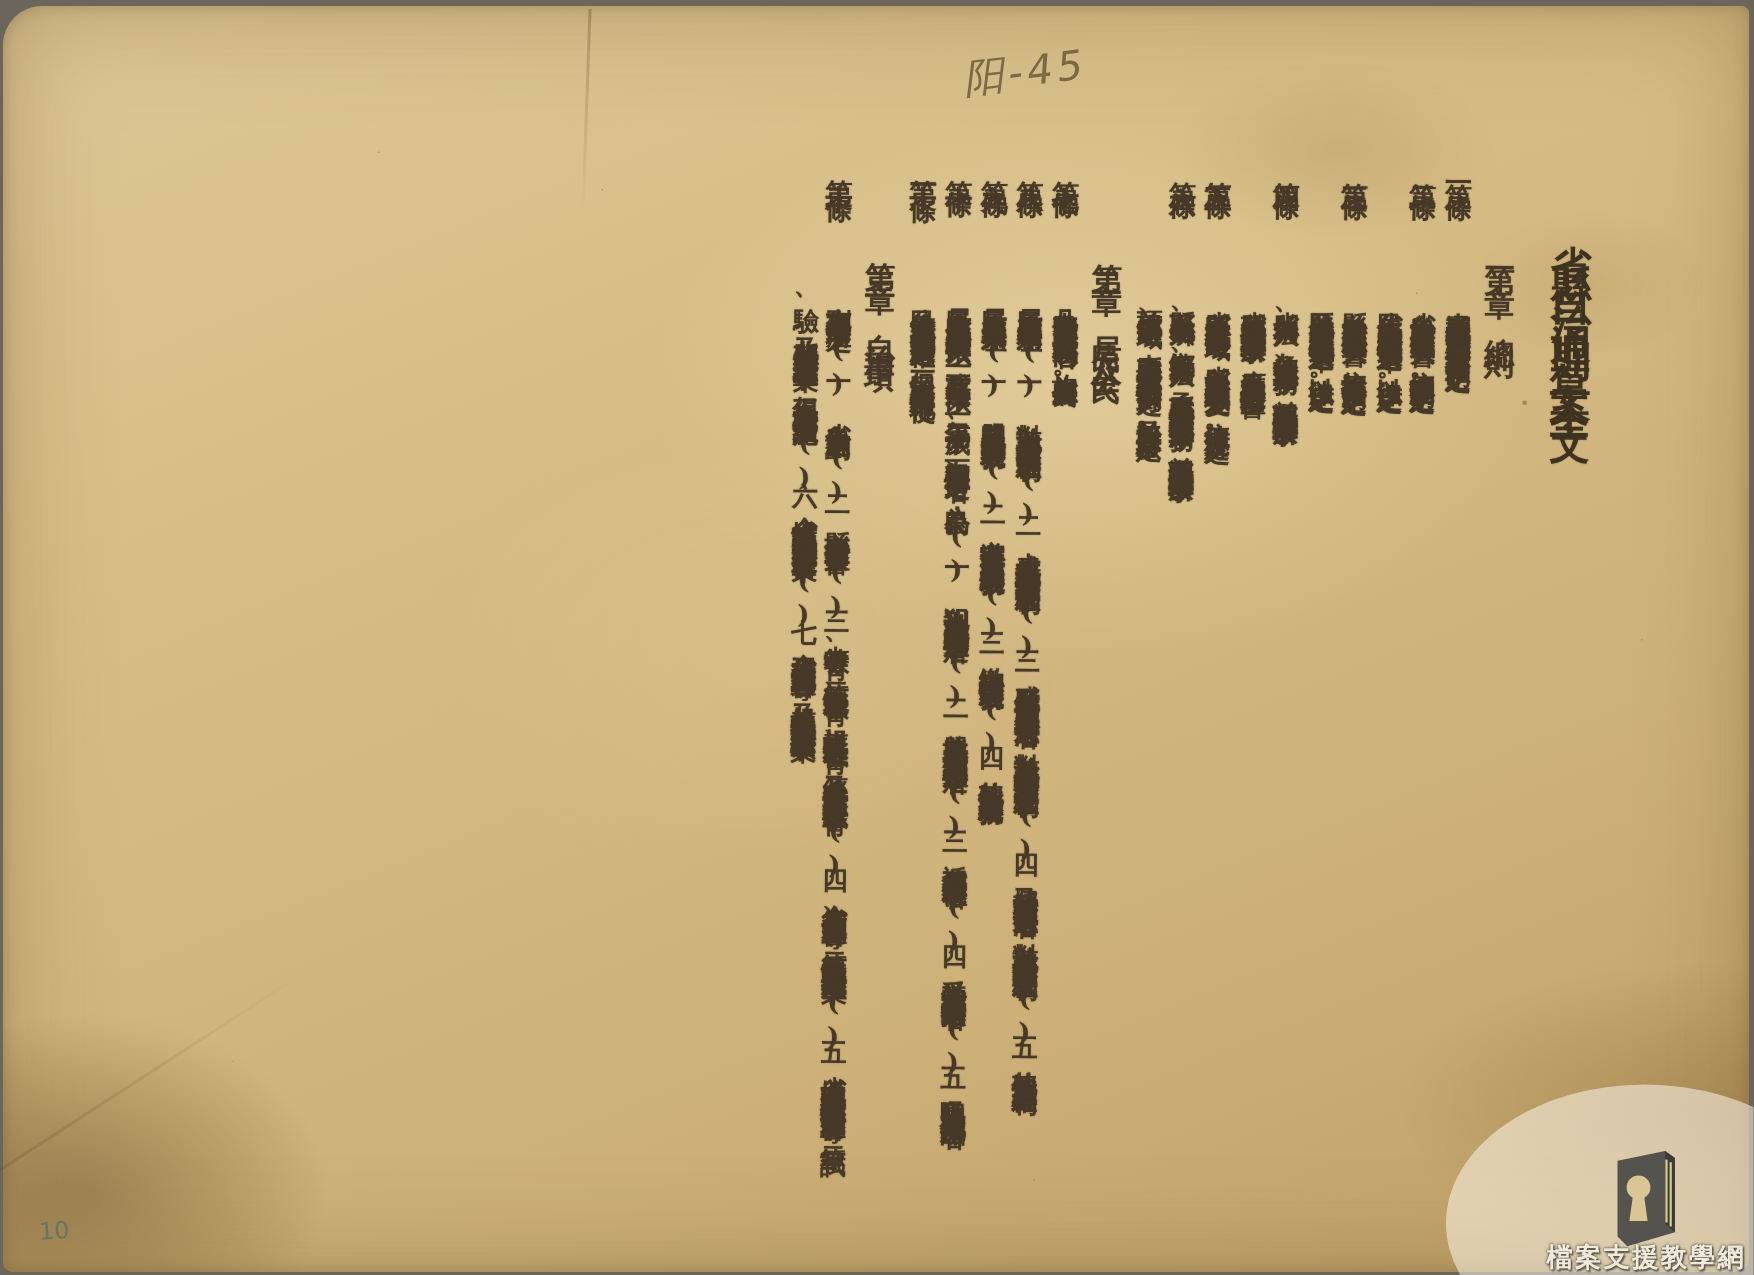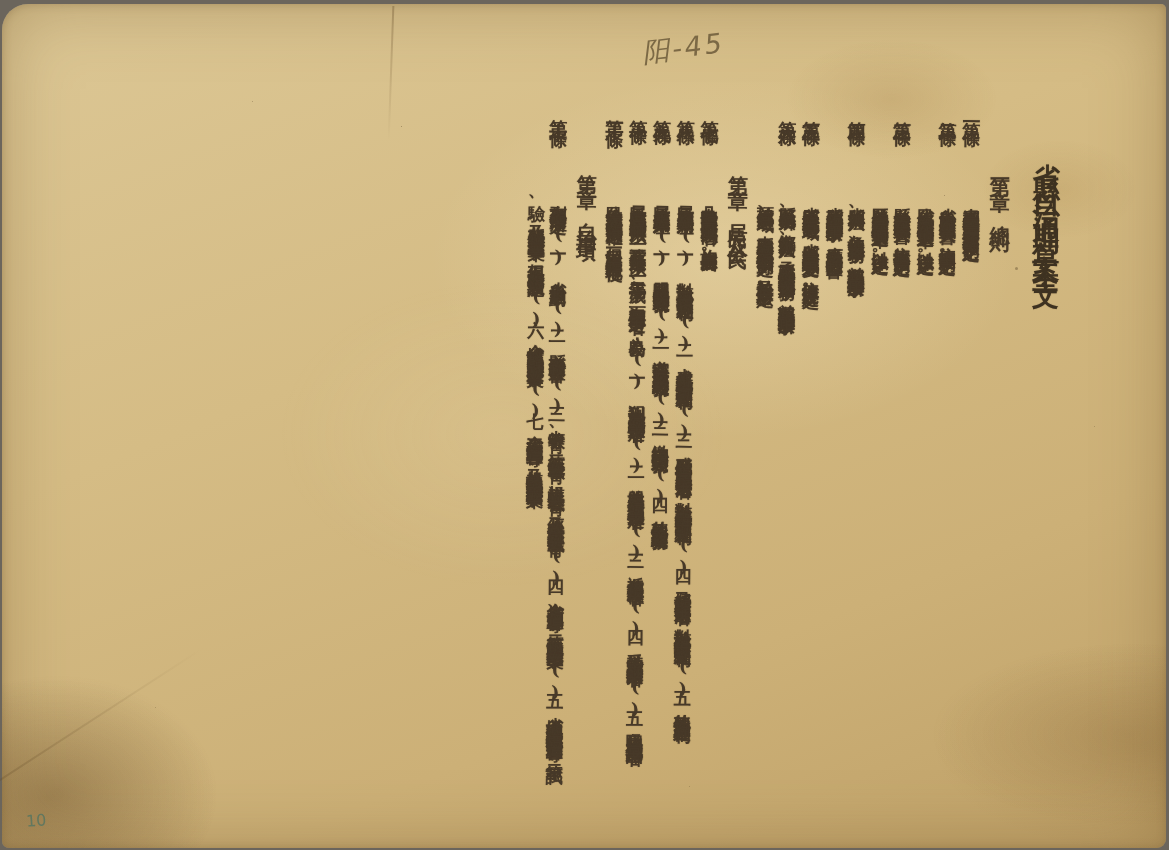--- a/index.html
+++ b/index.html
@@ -170,13 +170,25 @@
     <div class="chapter">第三章　自治事項</div>
 
     <div class="article">
       <div class="article-no">第十二條</div>
       <div class="article-body">左列事項由省辦理之：(一)省自治之規劃；(二)縣市自治指導與監督；(三)中等教育、示範性之基本教育、規模較大之社會教育、及經中央政府核准之專科以上教育；(四)全省衛生之規劃督導、示範性及規模較大之衛生事業；(五)省境內交通水利農林漁牧等事項之規劃督導、示範試驗、及非縣所能舉辦之上述各種事業、但不得為妨礙鄰省之設施；(六)全省性或規模較大非縣所能舉辦之公營事業；(七)全省工礦之規劃與督導、及規模較大非縣所能舉辦之工礦事業；</div>
     </div>
   </div>
 
   <div class="page-mark">10</div>
 
+  <div class="watermark">
+    <div class="wm-shape"></div>
+    <svg class="wm-book" viewBox="0 0 60 74">
+      <path d="M10 9 L44 2 L51 7 L51 60 L17 70 L10 63 Z" fill="#55534d"></path>
+      <path d="M44 2 L51 7 L51 60 L44 54 Z" fill="#3d3b36"></path>
+      <path d="M45 8 L45 53" stroke="#d9c694" stroke-width="1.6" fill="none"></path>
+      <path d="M48 10 L48 56" stroke="#d9c694" stroke-width="1.6" fill="none"></path>
+      <circle cx="25" cy="28" r="8.5" fill="#d9c694"></circle>
+      <path d="M21 34 L29 34 L31.5 52 L18.5 52 Z" fill="#d9c694"></path>
+    </svg>
+    <div class="wm-text">檔案支援教學網</div>
+  </div>
 </div>
 
 </body></html>

